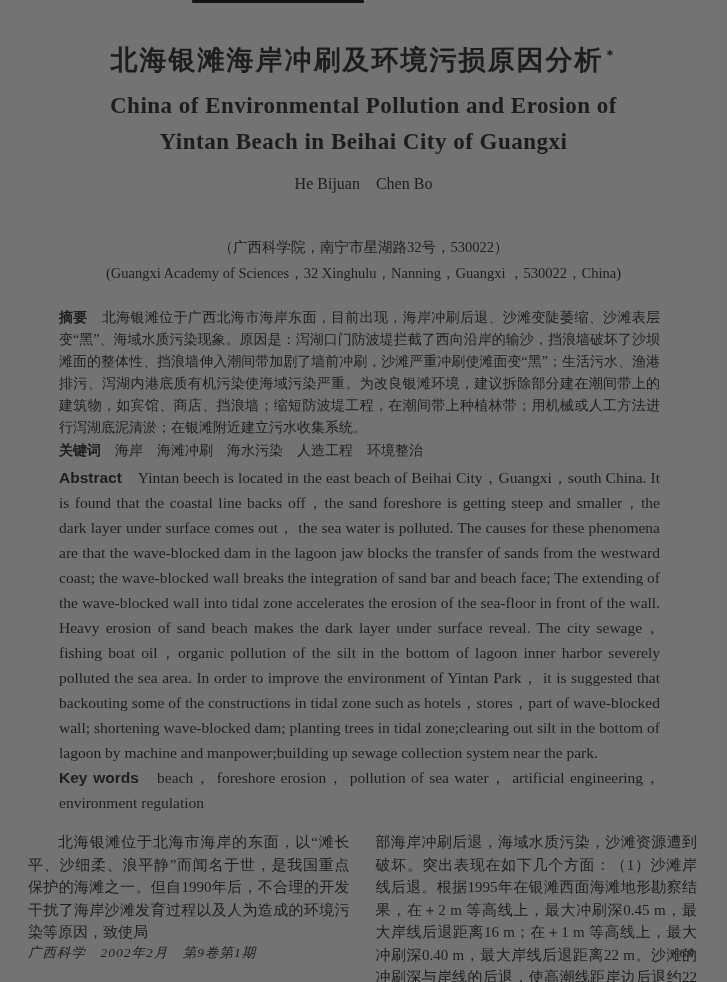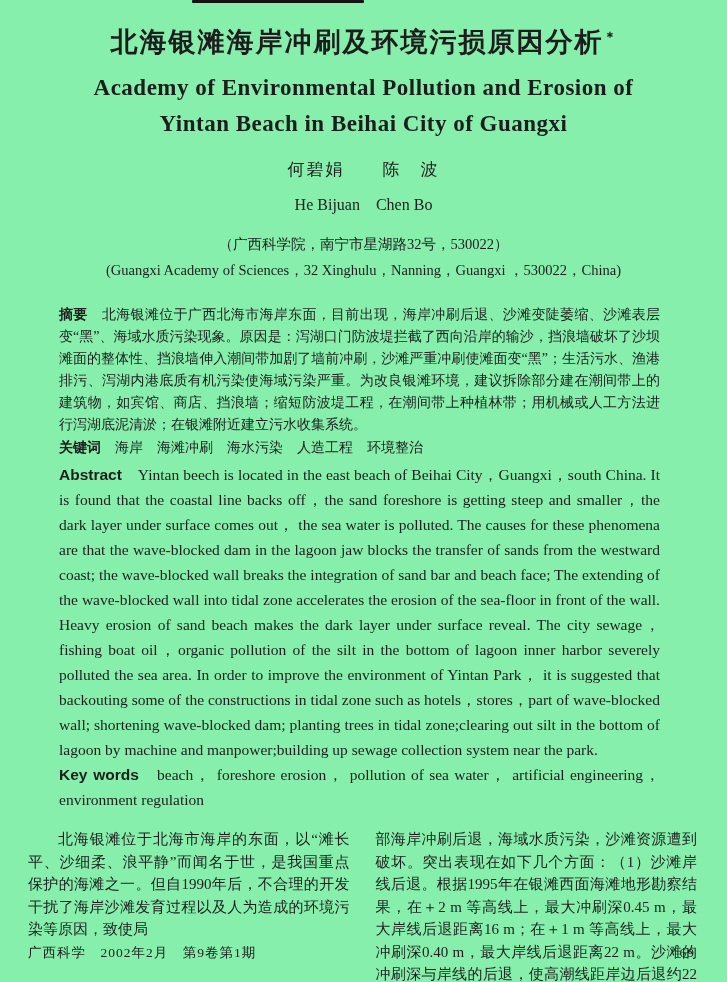--- a/index.html
+++ b/index.html
@@ -4,25 +4,25 @@
 <style>
   html,body{margin:0;padding:0;}
   body{
     width:727px;height:982px;
     background:#e9e9e7;
     font-family:"Liberation Serif","DejaVu Serif",serif;
   }
   .page{
     position:relative;
     width:727px;height:982px;
-    background:#86efac;
+    background:#737373;
     color:#1d1d1d;
     overflow:hidden;
     box-sizing:border-box;
-    padding-top:16px;
+    padding-top:34px;
   }
   .scan-bar{
     position:absolute;top:0;left:192px;width:172px;height:3px;
     background:#141414;border-radius:1px;
   }
   .title-zh{
     text-align:center;
     font-family:"Liberation Sans","DejaVu Sans",sans-serif;
     font-weight:bold;
     font-size:27px;
@@ -45,21 +45,21 @@
   }
   .authors-en{
     text-align:center;
     font-size:16px;
     margin-top:14px;
   }
   .affil{
     text-align:center;
     font-size:14.5px;
     line-height:26px;
-    margin-top:15px;
+    margin-top:39px;
   }
   .abstract-block{
     margin:20px 67px 0 59px;
     text-align:justify;
   }
   .abstract-block p{margin:0;}
   .zh-abs{
     font-size:14px;
     line-height:22px;
   }
@@ -100,37 +100,37 @@
   .col p{margin:0;}
   .indent{text-indent:2em;}
   .page-footer{
     position:absolute;
     left:28px;right:32px;bottom:20px;
     display:flex;
     justify-content:space-between;
     align-items:baseline;
     font-size:13.5px;
     letter-spacing:1px;
+    font-style:italic;
   }
 </style>
 </head>
 <body>
 
 <div class="page">
 
   <div class="scan-bar"></div>
 
   <div class="title-zh"><span>北海银滩海岸冲刷及环境污损原因分析</span><sup>＊</sup></div>
 
   <div class="title-en">
-    <div>Academy of Environmental Pollution and Erosion of</div>
+    <div>China of Environmental Pollution and Erosion of</div>
     <div>Yintan Beach in Beihai City of Guangxi</div>
   </div>
 
-  <div class="authors-zh">何碧娟　　陈　波</div>
   <div class="authors-en">He Bijuan　Chen Bo</div>
 
   <div class="affil">
     <div>（广西科学院，南宁市星湖路32号，530022）</div>
     <div>(Guangxi Academy of Sciences，32 Xinghulu，Nanning，Guangxi ，530022，China)</div>
   </div>
 
   <div class="abstract-block">
     <p class="zh-abs"><b>摘要</b>　<span>北海银滩位于广西北海市海岸东面，目前出现，海岸冲刷后退、沙滩变陡萎缩、沙滩表层变“黑”、海域水质污染现象。原因是：泻湖口门防波堤拦截了西向沿岸的输沙，挡浪墙破坏了沙坝滩面的整体性、挡浪墙伸入潮间带加剧了墙前冲刷，沙滩严重冲刷使滩面变“黑”；生活污水、渔港排污、泻湖内港底质有机污染使海域污染严重。为改良银滩环境，建议拆除部分建在潮间带上的建筑物，如宾馆、商店、挡浪墙；缩短防波堤工程，在潮间带上种植林带；用机械或人工方法进行泻湖底泥清淤；在银滩附近建立污水收集系统。</span></p>
     <p class="kw"><b>关键词</b>　<span>海岸　海滩冲刷　海水污染　人造工程　环境整治</span></p>

